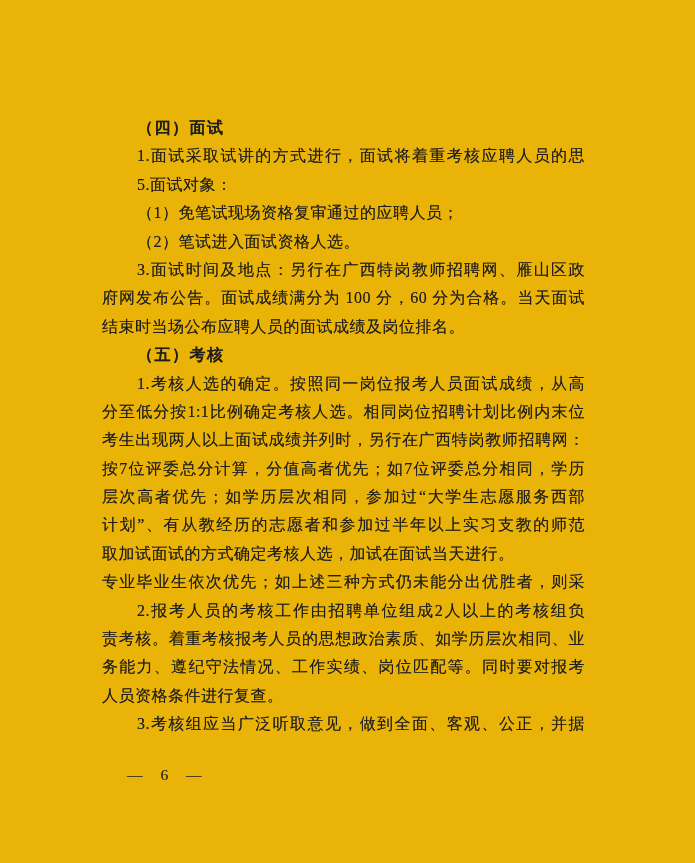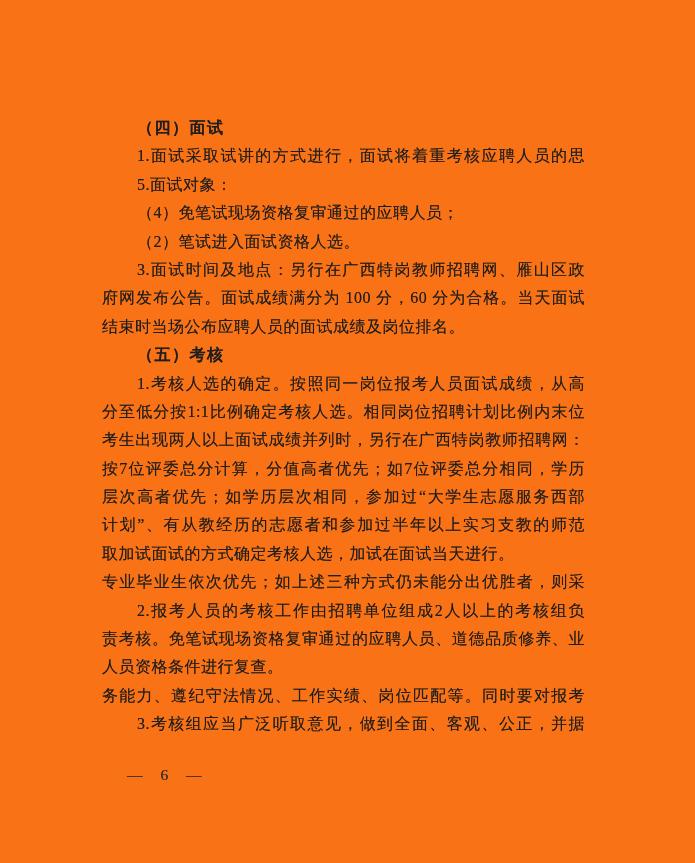--- a/index.html
+++ b/index.html
@@ -4,21 +4,21 @@
 <style>
   html, body {
     margin: 0;
     padding: 0;
     background: #ffffff;
   }
   .scan-page {
     position: relative;
     width: 695px;
     height: 863px;
-    background: #f97316;
+    background: #eab308;
     overflow: hidden;
     font-family: "Liberation Serif", serif;
     color: #1e1e1e;
   }
   .text-block {
     position: absolute;
     left: 102px;
     top: 114px;
     width: 483px;
   }
@@ -55,34 +55,34 @@
   }
 </style>
 </head>
 <body>
 
 <div class="scan-page">
   <div class="text-block">
     <div class="ln indent heading">（四）面试</div>
     <div class="ln indent fill">1.面试采取试讲的方式进行，面试将着重考核应聘人员的思</div>
     <div class="ln indent">5.面试对象：</div>
-    <div class="ln indent">（4）免笔试现场资格复审通过的应聘人员；</div>
+    <div class="ln indent">（1）免笔试现场资格复审通过的应聘人员；</div>
     <div class="ln indent">（2）笔试进入面试资格人选。</div>
     <div class="ln indent fill">3.面试时间及地点：另行在广西特岗教师招聘网、雁山区政</div>
     <div class="ln fill">府网发布公告。面试成绩满分为 100 分，60 分为合格。当天面试</div>
     <div class="ln">结束时当场公布应聘人员的面试成绩及岗位排名。</div>
     <div class="ln indent heading">（五）考核</div>
     <div class="ln indent fill">1.考核人选的确定。按照同一岗位报考人员面试成绩，从高</div>
     <div class="ln fill">分至低分按1:1比例确定考核人选。相同岗位招聘计划比例内末位</div>
     <div class="ln fill">考生出现两人以上面试成绩并列时，另行在广西特岗教师招聘网：</div>
     <div class="ln fill">按7位评委总分计算，分值高者优先；如7位评委总分相同，学历</div>
     <div class="ln fill">层次高者优先；如学历层次相同，参加过“大学生志愿服务西部</div>
     <div class="ln fill">计划”、有从教经历的志愿者和参加过半年以上实习支教的师范</div>
     <div class="ln">取加试面试的方式确定考核人选，加试在面试当天进行。</div>
     <div class="ln fill">专业毕业生依次优先；如上述三种方式仍未能分出优胜者，则采</div>
     <div class="ln indent fill">2.报考人员的考核工作由招聘单位组成2人以上的考核组负</div>
-    <div class="ln fill">责考核。免笔试现场资格复审通过的应聘人员、道德品质修养、业</div>
+    <div class="ln fill">责考核。着重考核报考人员的思想政治素质、如学历层次相同、业</div>
+    <div class="ln fill">务能力、遵纪守法情况、工作实绩、岗位匹配等。同时要对报考</div>
     <div class="ln">人员资格条件进行复查。</div>
-    <div class="ln fill">务能力、遵纪守法情况、工作实绩、岗位匹配等。同时要对报考</div>
     <div class="ln indent fill">3.考核组应当广泛听取意见，做到全面、客观、公正，并据</div>
   </div>
   <div class="page-number">— 6 —</div>
 </div>
 
 </body></html>

